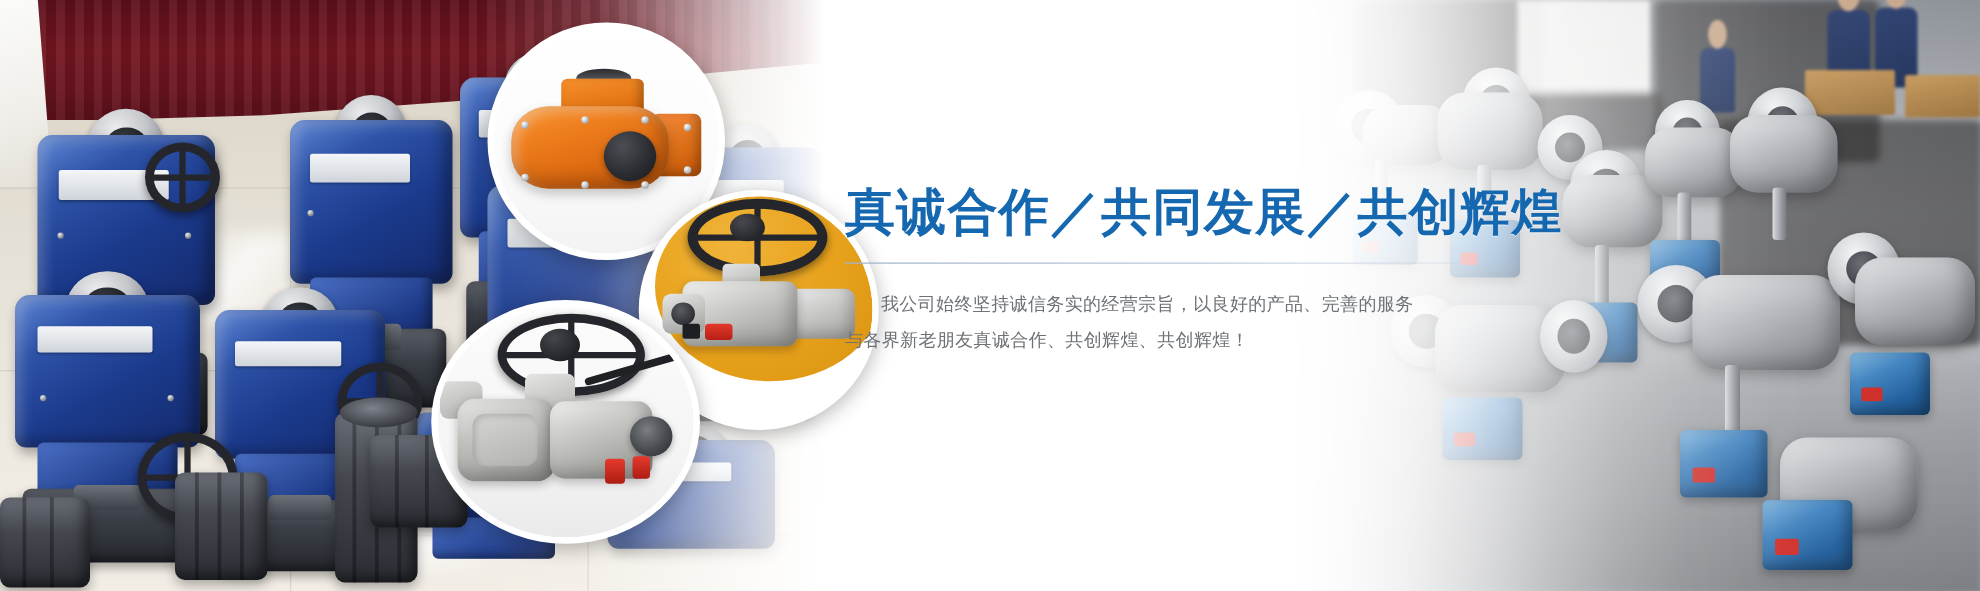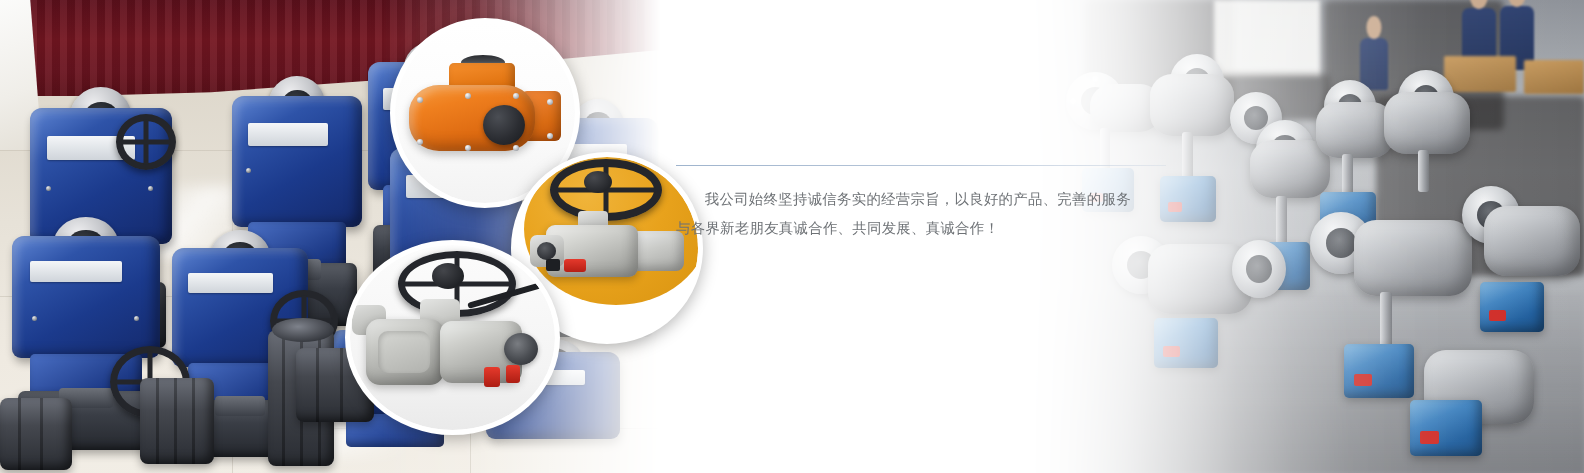--- a/index.html
+++ b/index.html
@@ -511,20 +511,21 @@
         <div class="cover"></div>
         <div class="drum"></div>
         <div class="port"></div>
         <div class="red1"></div>
         <div class="red2"></div>
       </div>
     </div>
   </div>
 
   <div class="text-block">
+    <div class="headline">真诚合作／共同发展／共创辉煌</div>
     <div class="rule"></div>
     <div class="para">
       <span class="l1">我公司始终坚持诚信务实的经营宗旨，以良好的产品、完善的服务</span>
-      <span class="l2">与各界新老朋友真诚合作、共同发展、真诚合作！</span>
+      <span class="l2">与各界新老朋友真诚合作、共创辉煌、共创辉煌！</span>
     </div>
   </div>
 
 </div>
 
 </body></html>

